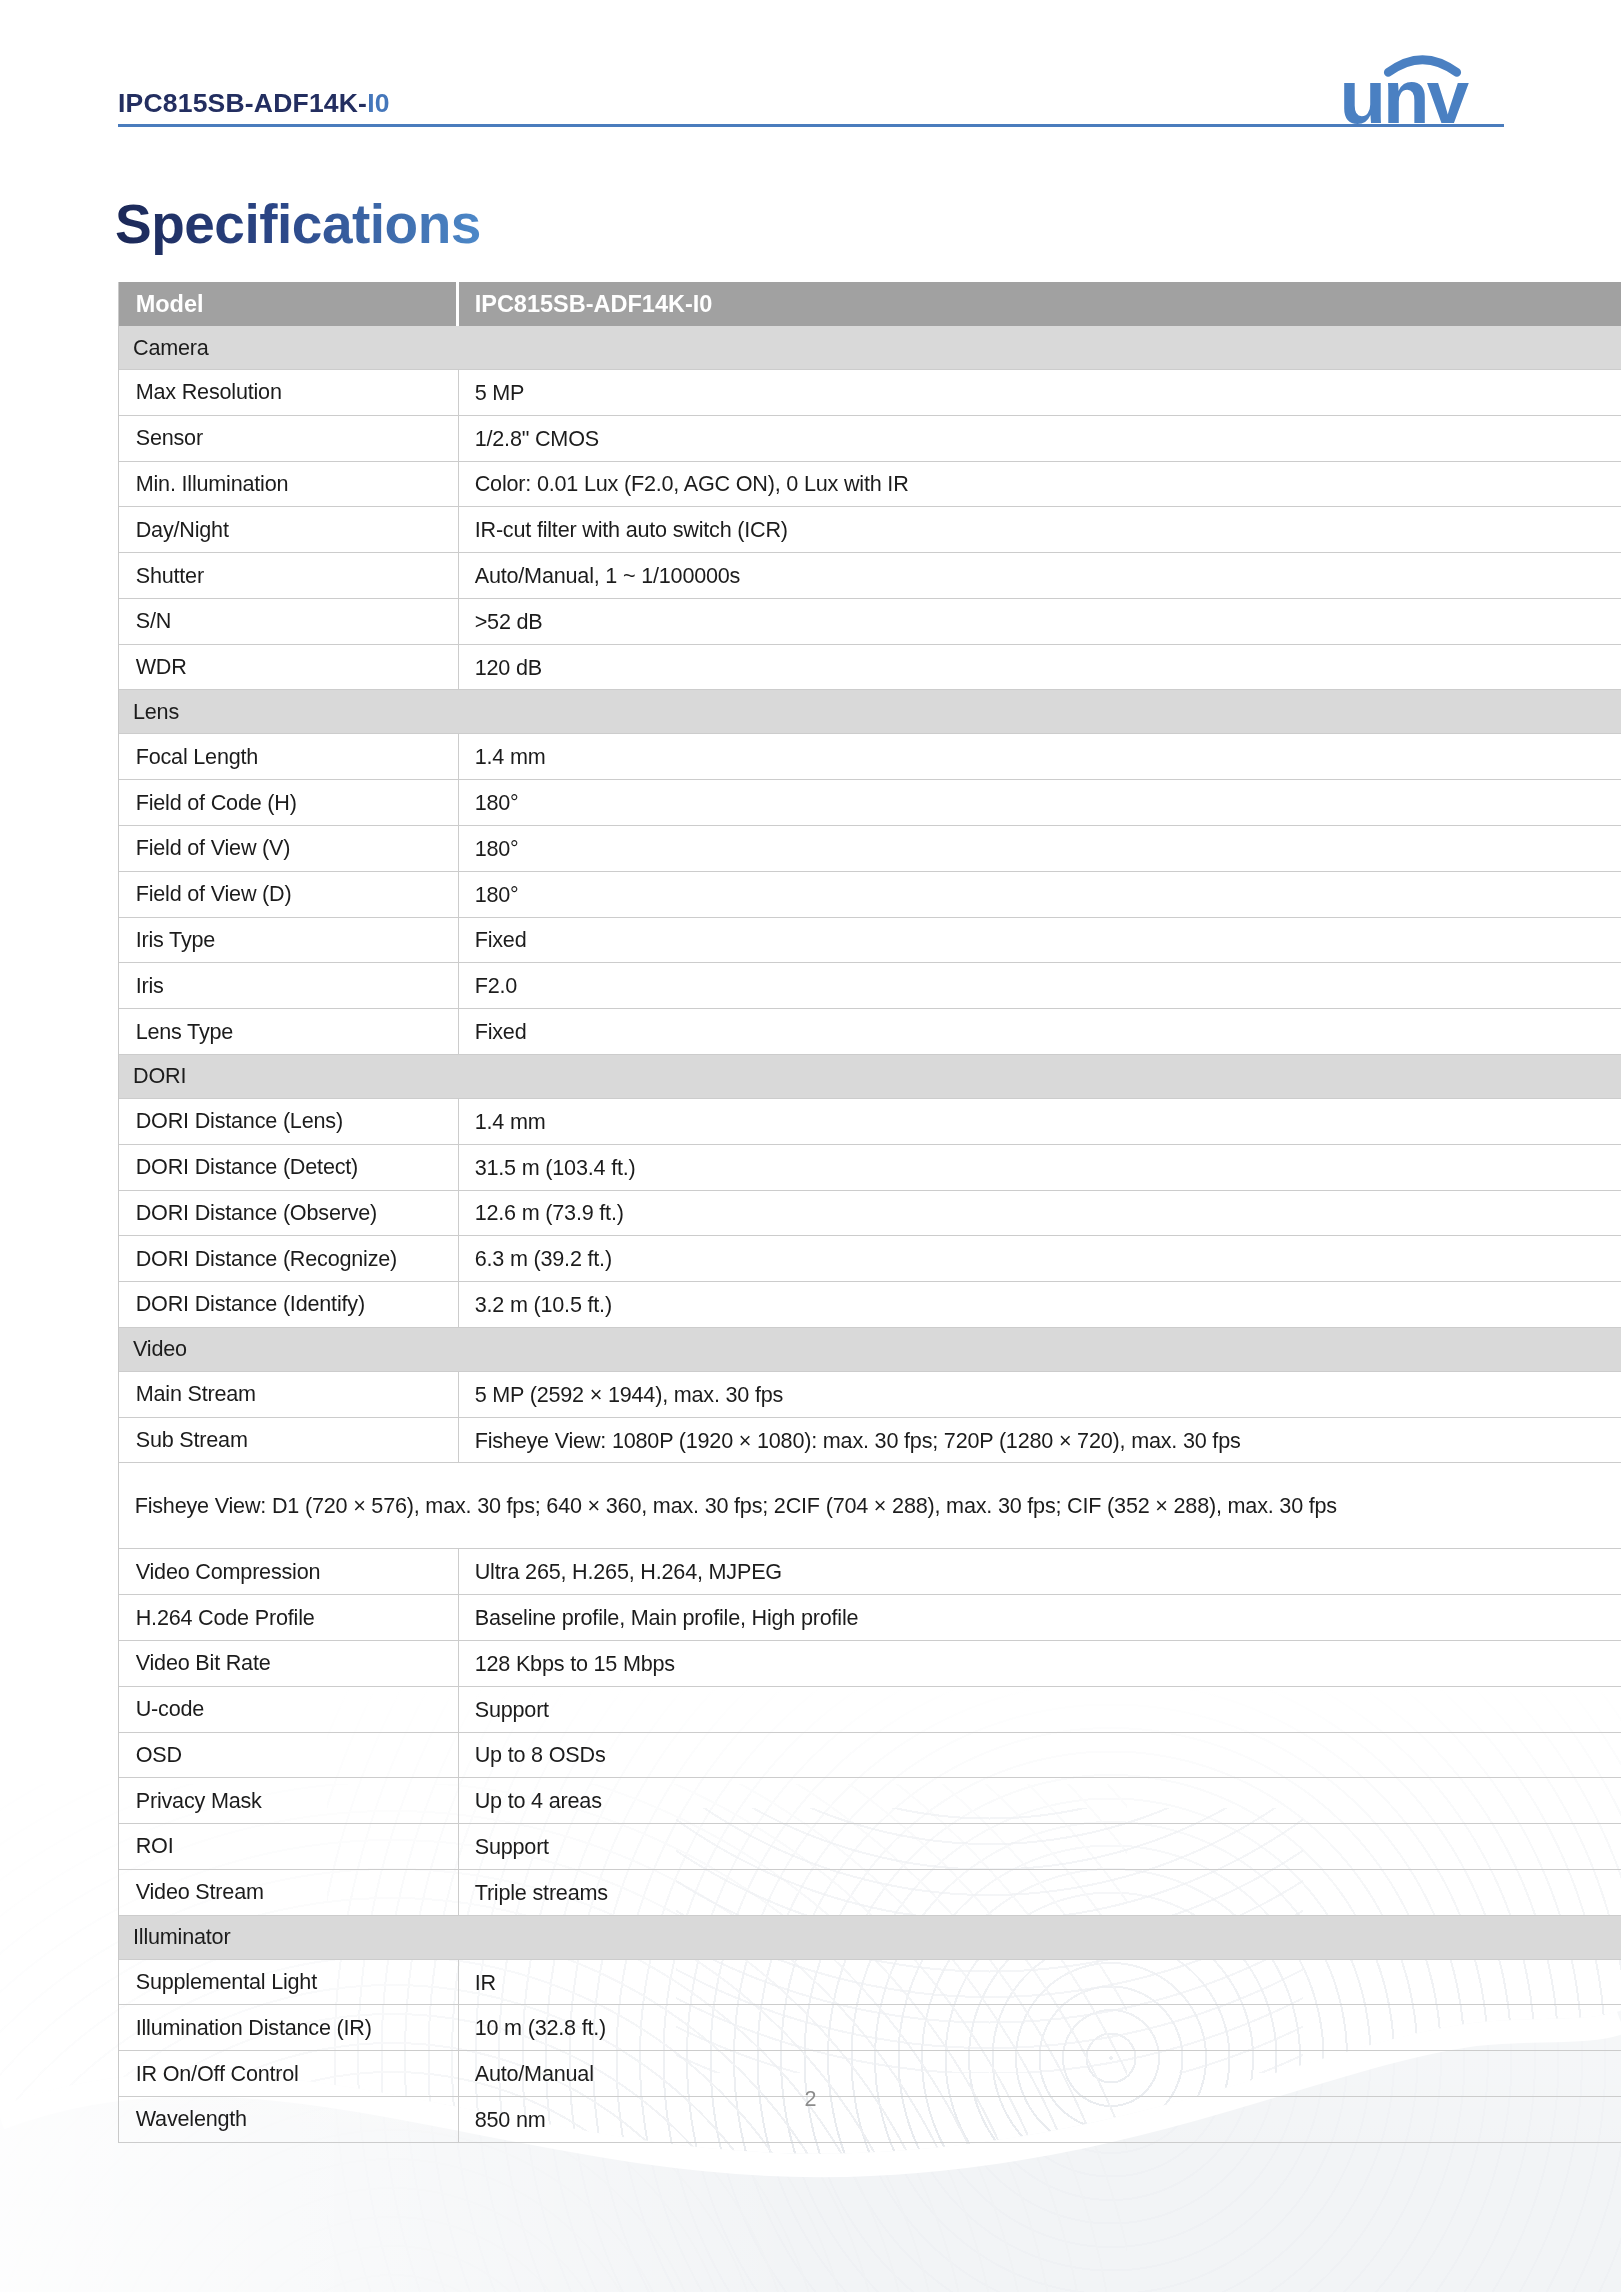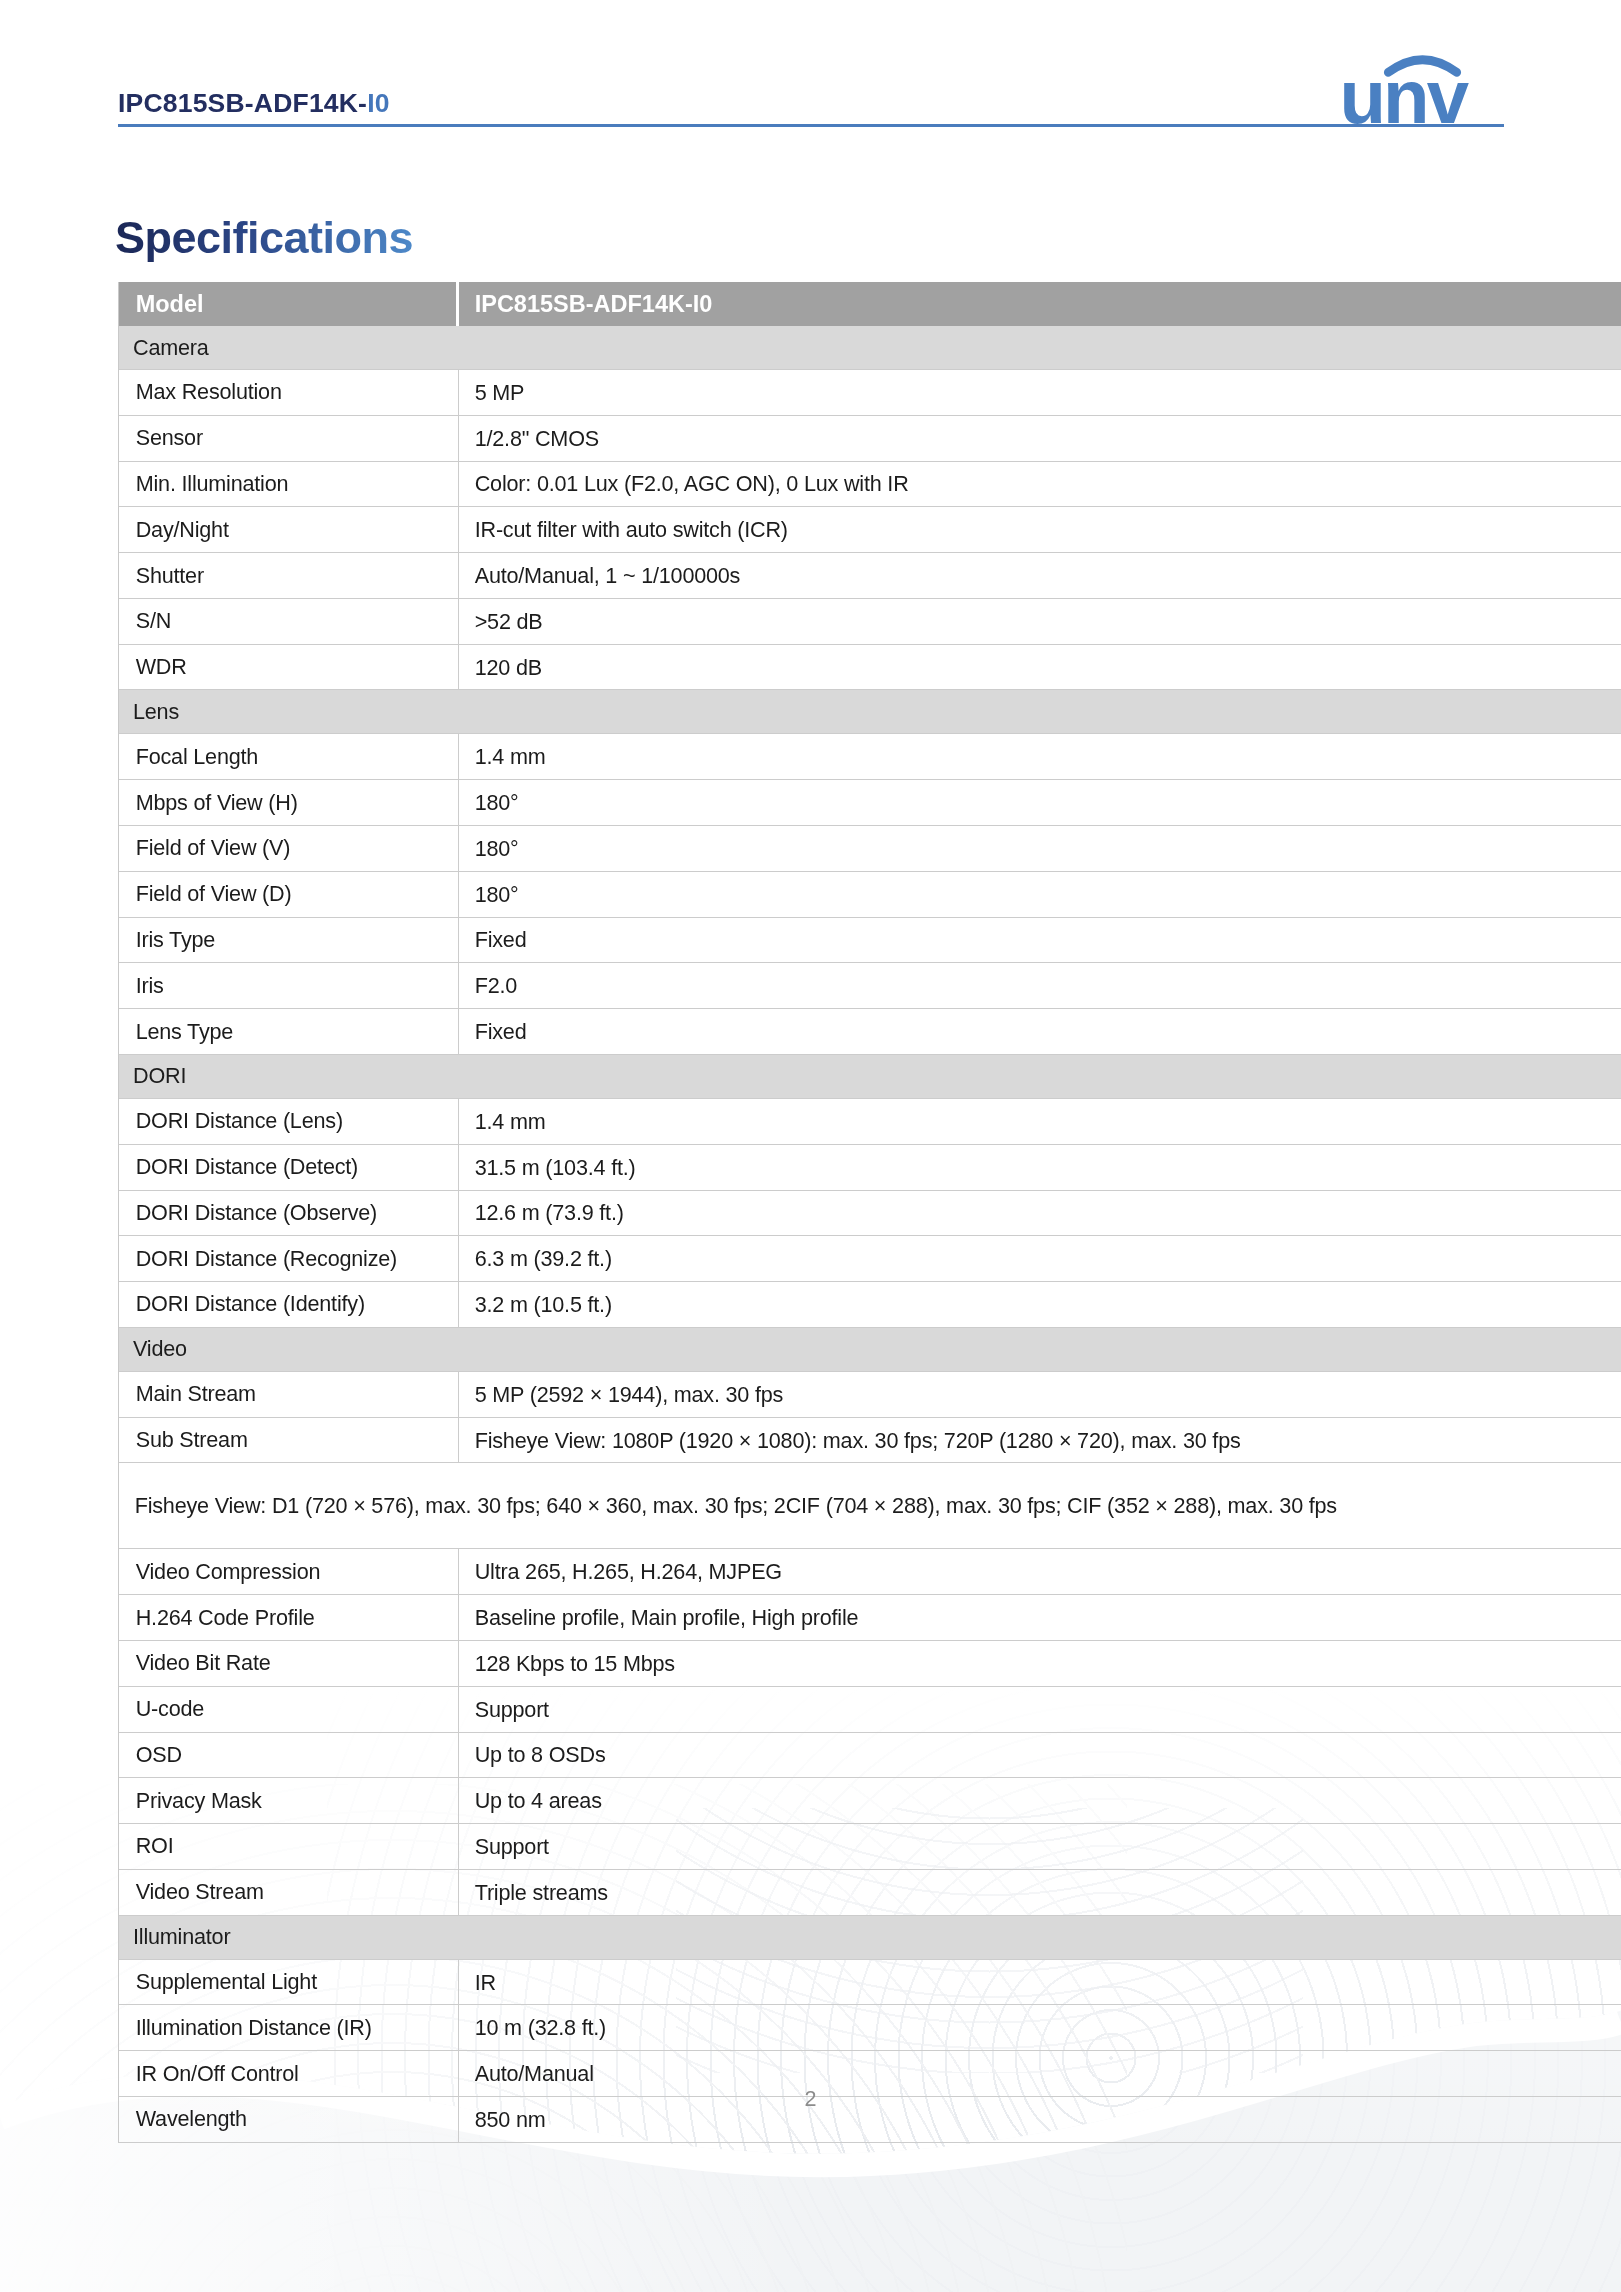--- a/index.html
+++ b/index.html
@@ -14,21 +14,21 @@
     letter-spacing:0.2px;color:#232e60;z-index:2;white-space:nowrap;
   }
   .model-suffix{color:#4577bb;}
   .head-rule{
     position:absolute;left:118px;top:124px;width:1386px;height:2.9px;
     background:#4a7cbd;z-index:2;
   }
   .logo{position:absolute;left:1339px;top:45px;width:167px;height:82px;z-index:2;}
   
   .title{
-    position:absolute;left:115px;top:212px;font-size:45px;font-weight:bold;z-index:2;
+    position:absolute;left:115px;top:192px;font-size:55px;font-weight:bold;z-index:2;
     background:linear-gradient(90deg,#1b2756 0%,#2c4788 45%,#4d89c9 100%);
     -webkit-background-clip:text;background-clip:text;color:transparent;
     letter-spacing:-0.5px;
   }
   
   .spec-table{
     position:absolute;left:118px;top:282px;width:1548px;z-index:1;
     border-left:1px solid #c9c9c9;border-right:1px solid #c9c9c9;
     box-sizing:border-box;font-size:21.6px;color:#1c1c1c;letter-spacing:-0.2px;
   }
@@ -124,21 +124,21 @@
         <div class="c2">120 dB</div>
       </div>
       <div class="t-section">
         <span>Lens</span>
       </div>
       <div class="t-row">
         <div class="c1">Focal Length</div>
         <div class="c2">1.4 mm</div>
       </div>
       <div class="t-row">
-        <div class="c1">Mbps of View (H)</div>
+        <div class="c1">Field of Code (H)</div>
         <div class="c2">180°</div>
       </div>
       <div class="t-row">
         <div class="c1">Field of View (V)</div>
         <div class="c2">180°</div>
       </div>
       <div class="t-row">
         <div class="c1">Field of View (D)</div>
         <div class="c2">180°</div>
       </div>

